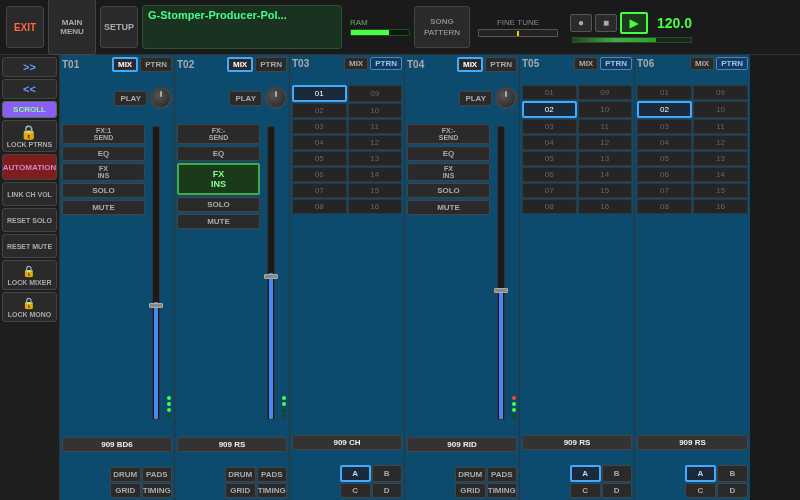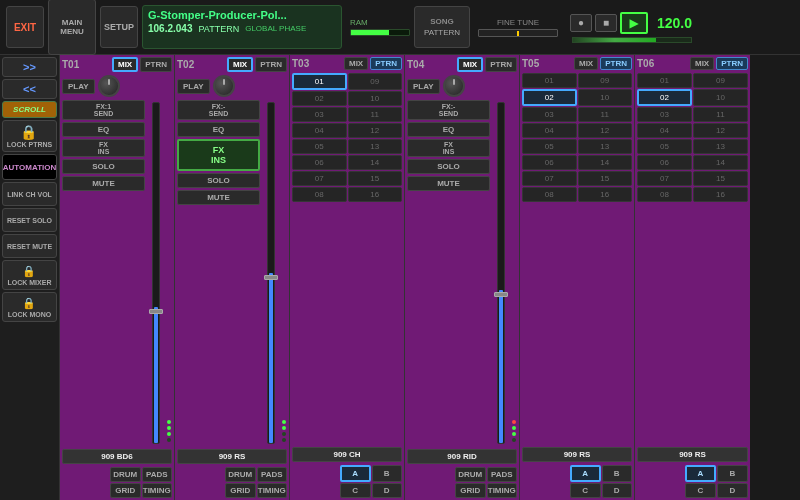--- a/index.html
+++ b/index.html
@@ -271,34 +271,33 @@
       align-items: center;
       justify-content: center;
     }
 
     .sidebar-btn-double {
       color: #6699ff;
       font-size: 11px;
     }
 
     .sidebar-btn-scroll {
-      background: #a16207;
+      background: #8b5cf6;
       color: #88ff88;
       border: 1px solid #4a7a4a;
-      font-style: italic;
     }
 
     .sidebar-btn-lock {
       background: #2a2a2a;
       color: #ffcc44;
       font-size: 14px;
     }
 
     .sidebar-btn-automation {
-      background: #000000;
+      background: #7f1d1d;
       color: #cc88cc;
       font-size: 8px;
     }
 
     .sidebar-btn-link {
       color: #aaa;
       font-size: 7px;
     }
 
     .sidebar-btn-reset-solo {
@@ -323,26 +322,26 @@
 
     
     .channels-area {
       flex: 1;
       display: flex;
       overflow: hidden;
     }
 
     .channel {
       flex: 1;
-      background: #701a75;
+      background: #0c4a6e;
       border-right: 1px solid #333;
       display: flex;
       flex-direction: column;
       padding: 2px;
-      gap: 1px;
+      gap: 13px;
       min-width: 0;
     }
 
     .channel-header {
       display: flex;
       align-items: center;
       justify-content: space-between;
       margin-bottom: 2px;
     }
 
@@ -380,20 +379,21 @@
       background: #1a3a5a;
       border: 1px solid #4488cc;
       color: #88ccff;
     }
 
     .play-row {
       display: flex;
       align-items: center;
       gap: 3px;
       margin-bottom: 2px;
+      justify-content: flex-end;
     }
 
     .play-btn {
       background: #2a2a2a;
       border: 1px solid #444;
       border-radius: 2px;
       color: #aaa;
       font-size: 8px;
       font-weight: bold;
       cursor: pointer;
@@ -509,25 +509,20 @@
 
 <div class="main-container">
 
   <div class="top-bar">
     <button class="btn-dark btn-exit">EXIT</button>
     <button class="btn-dark btn-main-menu">MAIN MENU</button>
     <button class="btn-dark btn-setup">SETUP</button>
 
     <div class="center-display">
       <div class="center-display-top">G-Stomper-Producer-Pol...</div>
-      <div class="center-display-bottom">
-        <span style="color:#88ffaa;font-weight:bold;font-size:10px;">106.2.043</span>
-        <span class="pattern-label">PATTERN</span>
-        <span class="global-phase">GLOBAL PHASE</span>
-      </div>
     </div>
 
     <div class="ram-block">
       <span class="ram-label">RAM</span>
       <div class="ram-bar">
         <div class="ram-fill" style="width:65%;"></div>
       </div>
     </div>
 
     <div class="btn-song-arranger">

